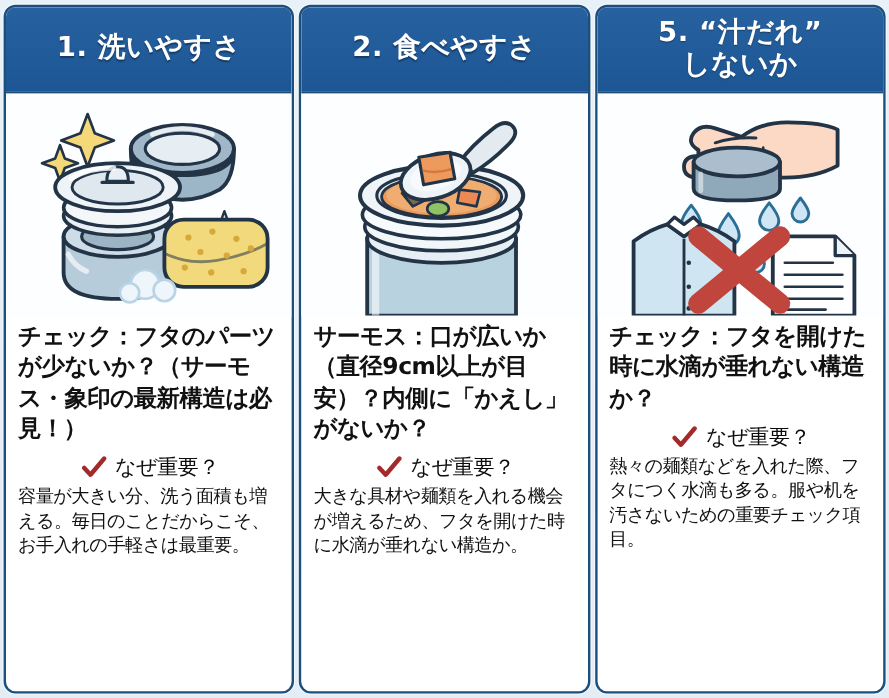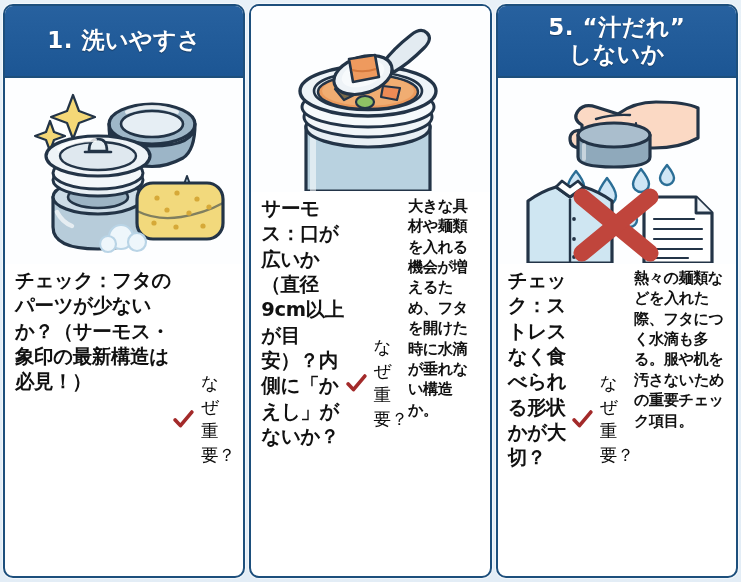--- a/index.html
+++ b/index.html
@@ -71,20 +71,22 @@
     align-items: center;
     justify-content: center;
   }
   .illo svg { display: block; }
 
   
   .panel-body {
     flex: 1 1 auto;
     padding: 4px 8px 6px 10px;
     display: flex;
+    flex-direction: column;
+    align-items: center;
   }
   .check-line {
     font-size: 19.5px;
     font-weight: bold;
     line-height: 1.30;
     color: #111111;
     letter-spacing: -0.4px;
     margin-bottom: 6px;
   }
   .why-row {
@@ -101,21 +103,21 @@
     display: block;
   }
   .why-label {
     font-size: 17.5px;
     font-weight: normal;
     color: #0d0d0d;
     letter-spacing: -0.3px;
   }
   .why-text {
     font-size: 15.2px;
-    font-weight: bold;
+    font-weight: normal;
     line-height: 1.34;
     color: #111111;
     letter-spacing: -0.5px;
   }
 </style>
 </head>
 <body>
 
 <div class="board">
 
@@ -185,24 +187,28 @@
     </div>
 
     <div class="panel-body">
       <p class="check-line">チェック：フタのパーツが少ないか？（サーモス・象印の最新構造は必見！）</p>
       <div class="why-row">
         <svg class="check-mark" viewBox="0 0 24 24">
           <path d="M2.5 12.5 L8.5 19 L21.5 3.5" fill="none" stroke="#a32a2a" stroke-width="4.2" stroke-linecap="round" stroke-linejoin="round"></path>
         </svg>
         <span class="why-label">なぜ重要？</span>
       </div>
+      <p class="why-text">容量が大きい分、洗う面積も増える。毎日のことだからこそ、お手入れの手軽さは最重要。</p>
     </div>
   </section>
 
   <section class="panel">
+    <div class="panel-header">
+      <div class="panel-header-text">2. 食べやすさ</div>
+    </div>
 
     <div class="illo">
       <svg width="226" height="184" viewBox="0 0 226 184" aria-hidden="true">
 
         <g>
           <path d="M49 120 l0 64 l124 0 l0 -64 Z" fill="#b9d2e0" stroke="#233447" stroke-width="3.2"></path>
           <path d="M56 126 l0 58" stroke="#ffffff" stroke-width="6" opacity=".55" stroke-linecap="round"></path>
 
           <ellipse cx="111" cy="120" rx="62" ry="20" fill="#e8eff4" stroke="#233447" stroke-width="3.2"></ellipse>
           <ellipse cx="111" cy="110" rx="64" ry="20" fill="#f1f6f9" stroke="#233447" stroke-width="3"></ellipse>
@@ -297,21 +303,21 @@
         </g>
 
         <g stroke="#c0453c" stroke-width="17" stroke-linecap="round">
           <path d="M78 118 L146 174"></path>
           <path d="M146 118 L78 174"></path>
         </g>
       </svg>
     </div>
 
     <div class="panel-body">
-      <p class="check-line">チェック：ストレスなく食べられる形状かが大切？</p>
+      <p class="check-line">チェック：フタを開けた時に水滴が垂れない構造か？</p>
       <div class="why-row">
         <svg class="check-mark" viewBox="0 0 24 24">
           <path d="M2.5 12.5 L8.5 19 L21.5 3.5" fill="none" stroke="#a32a2a" stroke-width="4.2" stroke-linecap="round" stroke-linejoin="round"></path>
         </svg>
         <span class="why-label">なぜ重要？</span>
       </div>
       <p class="why-text">熱々の麺類などを入れた際、フタにつく水滴も多る。服や机を汚さないための重要チェック項目。</p>
     </div>
   </section>
 

